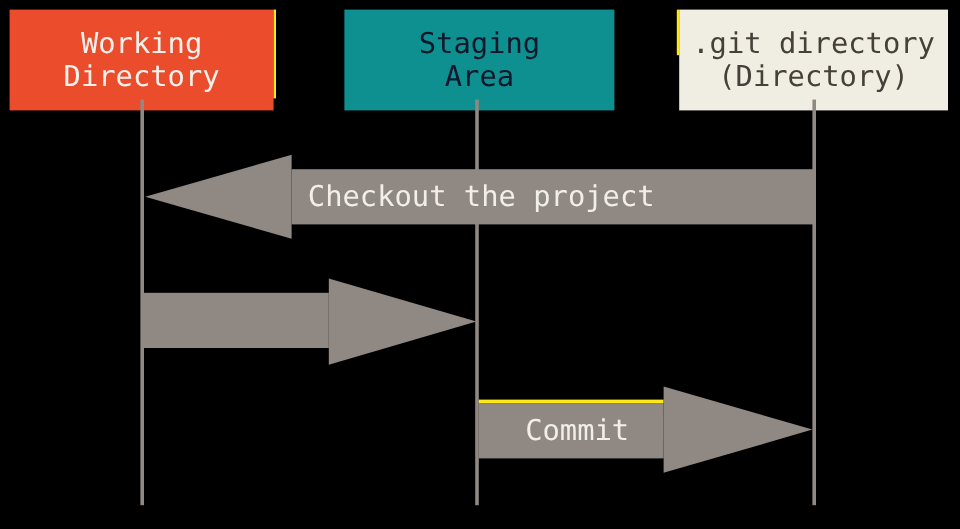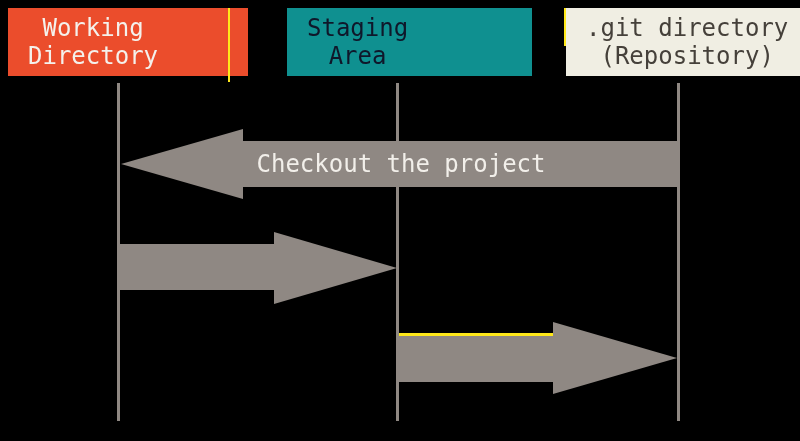--- a/index.html
+++ b/index.html
@@ -7,22 +7,22 @@
     width: 800px; height: 441px;
     background: #000000;
     position: relative;
     overflow: hidden;
     font-family: "DejaVu Sans Mono", "Liberation Mono", monospace;
   }
   #canvas { position: absolute; inset: 0; width: 800px; height: 441px; }
 
   
   .box {
-    position: absolute; top: 8px; height: 68px;
-    display: flex; align-items: center; justify-content: flex-start; padding-left: 20px;
+    position: absolute; top: 8px; height: 84px;
+    display: flex; align-items: center; justify-content: center;
   }
   .box-label {
     white-space: pre-line; text-align: center;
     font-size: 24px; line-height: 28px; font-weight: 400;
   }
   #box-working { left: 8px;   width: 220px; background: #EB4D2C; color: #F4F1EC; }
   #box-staging { left: 287px; width: 225px; background: #0F9090; color: #0f172a; }
   #box-git     { left: 566px; width: 224px; background: #F0EEE3; color: #45403A; }
 
   
@@ -80,31 +80,32 @@
   <div class="sliver" id="sliver-working"></div>
 
   <div class="box" id="box-staging">
     <span class="box-label">Staging
 Area</span>
   </div>
 
   <div class="sliver" id="sliver-git"></div>
   <div class="box" id="box-git">
     <span class="box-label">.git directory
-(Repository)</span>
+(Directory)</span>
   </div>
 
   <div class="lifeline" id="line-working"></div>
   <div class="lifeline" id="line-staging"></div>
   <div class="lifeline" id="line-git"></div>
 
   <div class="shaft" id="checkout-shaft"></div>
   <div class="head" id="checkout-head"></div>
   <div class="arrow-label" id="checkout-label">Checkout the project</div>
 
   <div class="shaft" id="stage-shaft"></div>
   <div class="head" id="stage-head"></div>
 
   <div class="shaft" id="commit-shaft"></div>
   <div class="sliver" id="commit-topline"></div>
   <div class="head" id="commit-head"></div>
+  <div class="arrow-label" id="commit-label">Commit</div>
 
 </div>
 
 </body></html>

